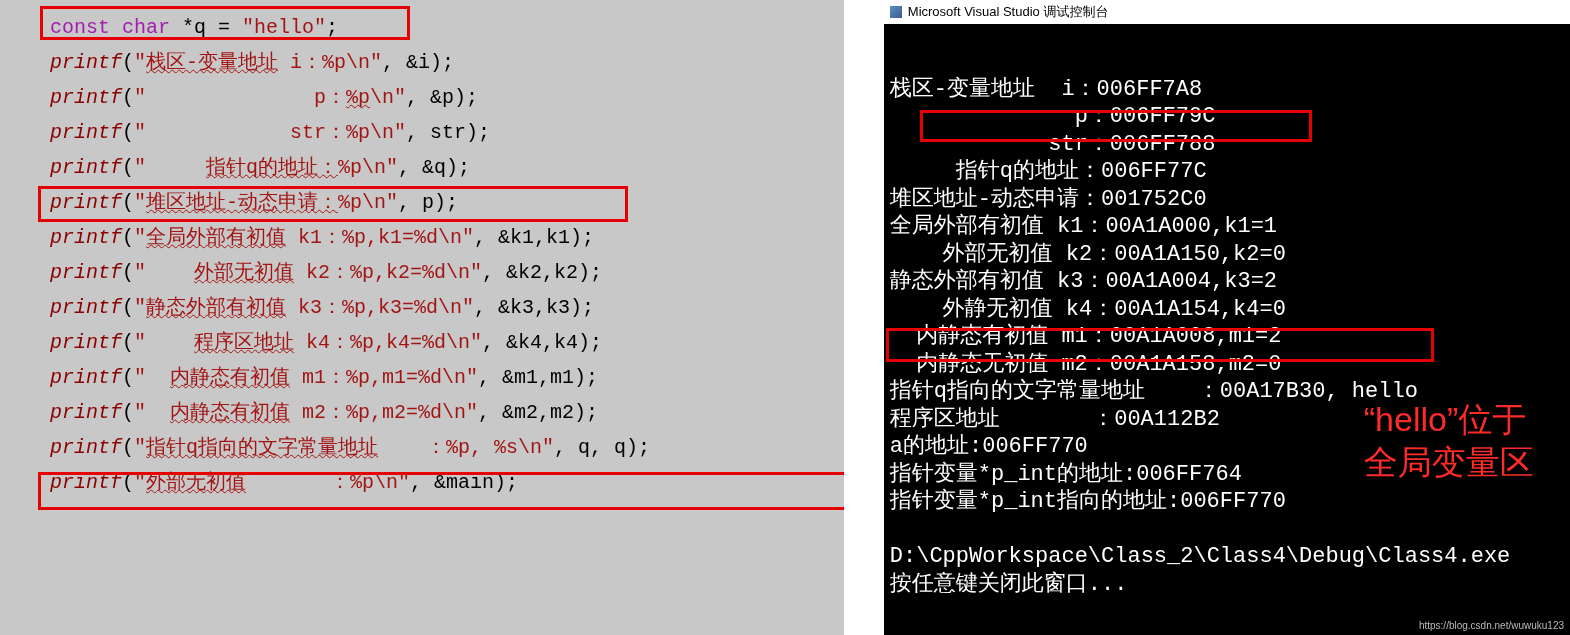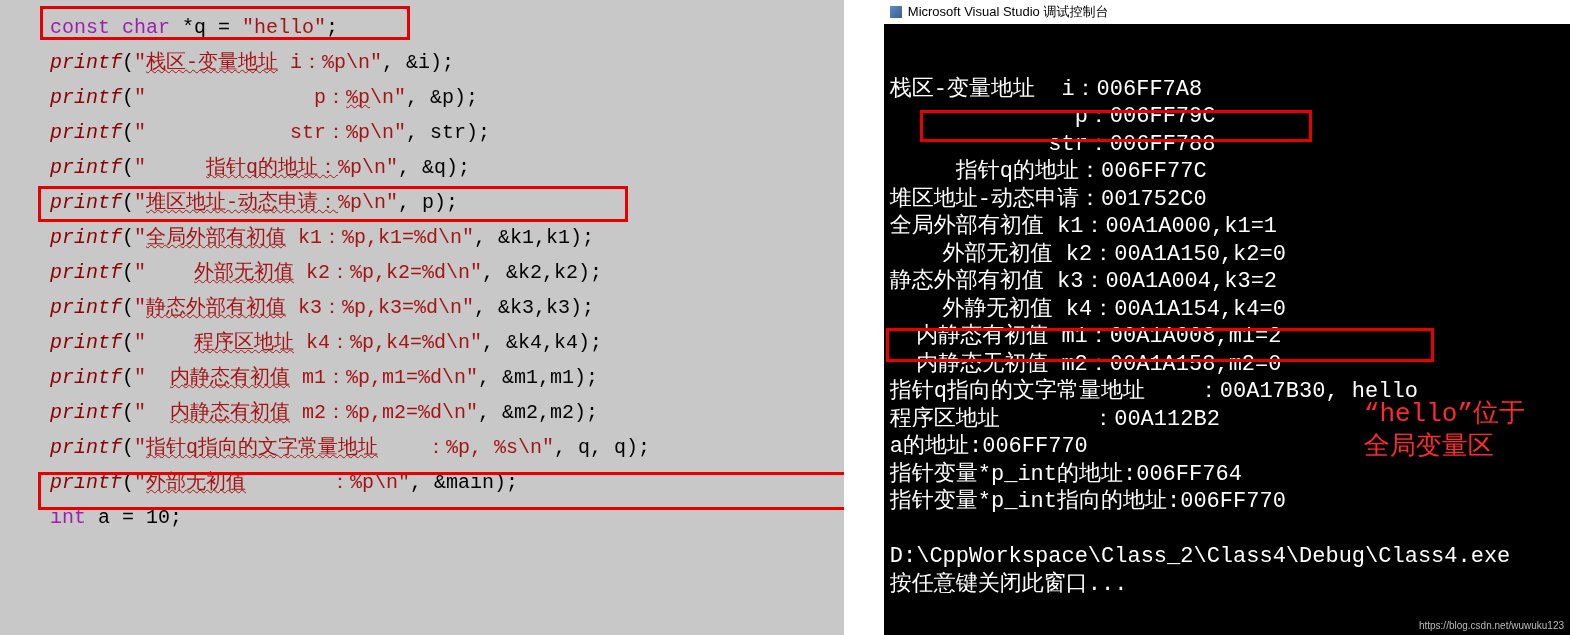--- a/index.html
+++ b/index.html
@@ -70,22 +70,22 @@
 
   
   .redbox {
     position: absolute;
     border: 3px solid #e60000;
     pointer-events: none;
   }
   .annot {
     position: absolute;
     color: #ff2a2a;
-    font-family: Liberation Mono, monospace;
-    font-size: 26px;
+    font-family: Liberation Sans, sans-serif;
+    font-size: 34px;
     line-height: 1.25;
     font-weight: 500;
   }
   .watermark {
     position:absolute;
     right:6px;
     bottom:4px;
     color:#bbb;
     font-family:"Segoe UI",sans-serif;
     font-size:10px;
@@ -146,23 +146,20 @@
   </span>
 
   <span class="codeLine">
     <span class="fn">printf</span><span class="txt">(</span><span class="str">"<span class="waves">指针q指向的文字常量地址</span>&nbsp;&nbsp;&nbsp;&nbsp;：%p, %s\n"</span><span class="txt">, q, q);</span>
   </span>
 
   <span class="codeLine">
     <span class="fn">printf</span><span class="txt">(</span><span class="str">"<span class="waves">外部无初值</span>&nbsp;&nbsp;&nbsp;&nbsp;&nbsp;&nbsp;&nbsp;：%p\n"</span><span class="txt">, &amp;main);</span>
   </span>
 
-  <span class="codeLine">
-    <span class="kw">int</span> <span class="txt">a = 10;</span>
-  </span>
 
   <div class="redbox" style="left:40px; top:6px;  width:370px; height:34px;"></div>
   <div class="redbox" style="left:38px; top:186px; width:590px; height:36px;"></div>
   <div class="redbox" style="left:38px; top:472px; width:820px; height:38px;"></div>
 </div>
 
 <div class="right">
   <div class="titlebar">
     <span class="ico"></span>
     <span>Microsoft Visual Studio 调试控制台</span>

